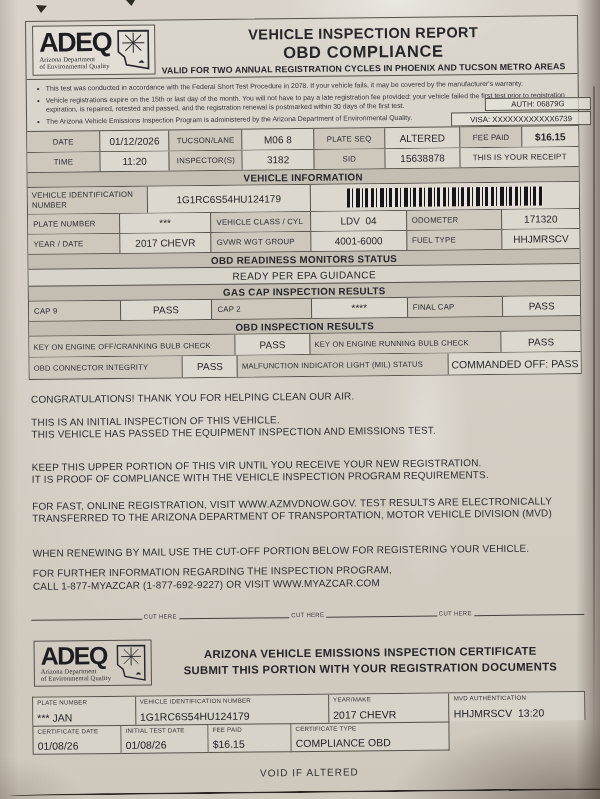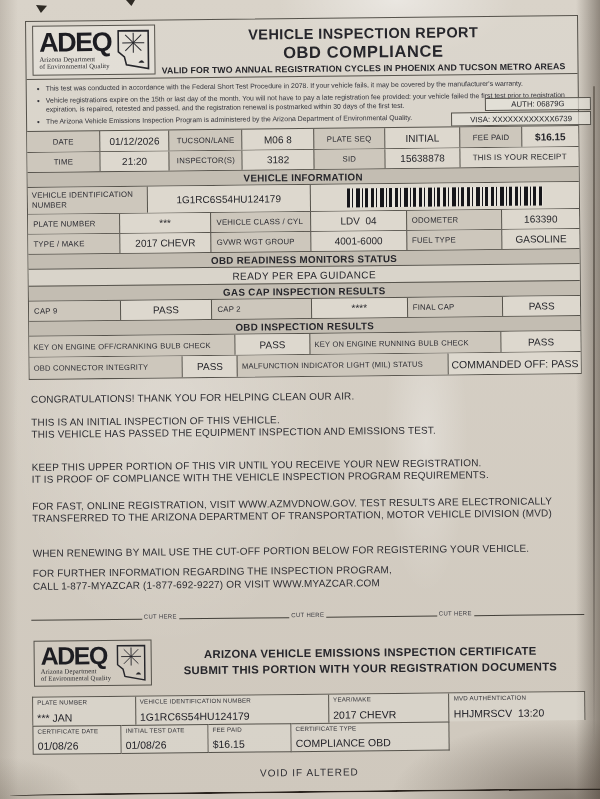--- a/index.html
+++ b/index.html
@@ -165,27 +165,27 @@
           <div class="visa">VISA: XXXXXXXXXXXX6739</div>
         </div>
       </div>
 
       <div class="grid-row row-test" style="border-top:none;">
         <div class="lbl">DATE</div>
         <div class="val">01/12/2026</div>
         <div class="lbl">TUCSON/LANE</div>
         <div class="val">M06 8</div>
         <div class="lbl">PLATE SEQ</div>
-        <div class="val">INITIAL</div>
+        <div class="val">ALTERED</div>
         <div class="lbl">FEE PAID</div>
         <div class="val bold">$16.15</div>
       </div>
       <div class="grid-row row-test">
         <div class="lbl">TIME</div>
-        <div class="val">21:20</div>
+        <div class="val">11:20</div>
         <div class="lbl">INSPECTOR(S)</div>
         <div class="val">3182</div>
         <div class="lbl">SID</div>
         <div class="val">15638878</div>
         <div class="receipt">THIS IS YOUR RECEIPT</div>
       </div>
 
       <div class="band">VEHICLE INFORMATION</div>
       <div class="grid-row row-vin">
         <div class="lbl">VEHICLE IDENTIFICATION NUMBER</div>
@@ -193,29 +193,29 @@
         <div class="barcode-cell">
           <div class="barcode"></div>
         </div>
       </div>
       <div class="grid-row row-6">
         <div class="lbl">PLATE NUMBER</div>
         <div class="val">***</div>
         <div class="lbl">VEHICLE CLASS / CYL</div>
         <div class="val">LDV  04</div>
         <div class="lbl">ODOMETER</div>
-        <div class="val">163390</div>
+        <div class="val">171320</div>
       </div>
       <div class="grid-row row-6">
-        <div class="lbl">TYPE / MAKE</div>
+        <div class="lbl">YEAR / DATE</div>
         <div class="val">2017 CHEVR</div>
         <div class="lbl">GVWR WGT GROUP</div>
         <div class="val">4001-6000</div>
         <div class="lbl">FUEL TYPE</div>
-        <div class="val">GASOLINE</div>
+        <div class="val">HHJMRSCV</div>
       </div>
 
       <div class="band">OBD READINESS MONITORS STATUS</div>
       <div class="row-ready">READY PER EPA GUIDANCE</div>
 
       <div class="band">GAS CAP INSPECTION RESULTS</div>
       <div class="grid-row row-6">
         <div class="lbl">CAP 9</div>
         <div class="val">PASS</div>
         <div class="lbl">CAP 2</div>

